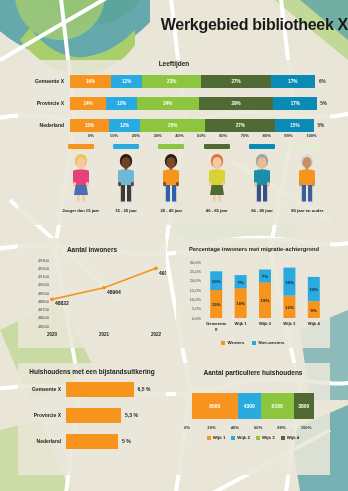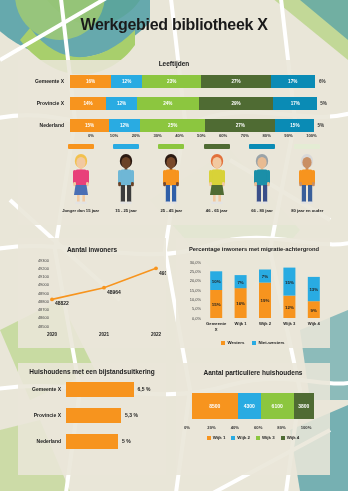--- a/index.html
+++ b/index.html
@@ -9,21 +9,21 @@
     background: #e9e6d8;
     position: relative;
     overflow: hidden;
   }
   #map-bg { position:absolute; inset:0; width:348px; height:491px; }
 
   .page { position:relative; width:348px; height:491px; }
 
   .title {
     position:absolute; top:16px; left:0; width:348px;
-    text-align:center;
+    text-align:right;
     font-size:16px; font-weight:bold; color:#1a1a1a;
     letter-spacing:-0.3px;
   }
 
   .panel {
     position:absolute;
     background: rgba(233,230,216,0.88);
   }
 
   .panel-title {

